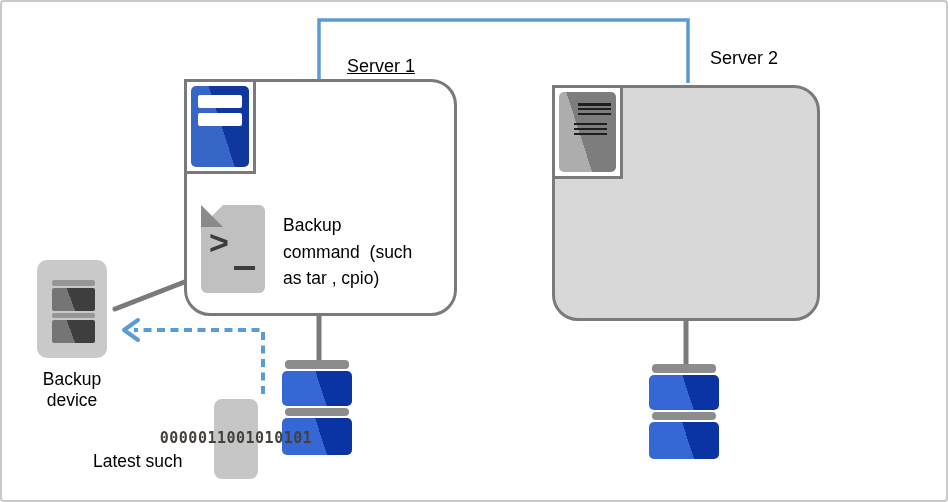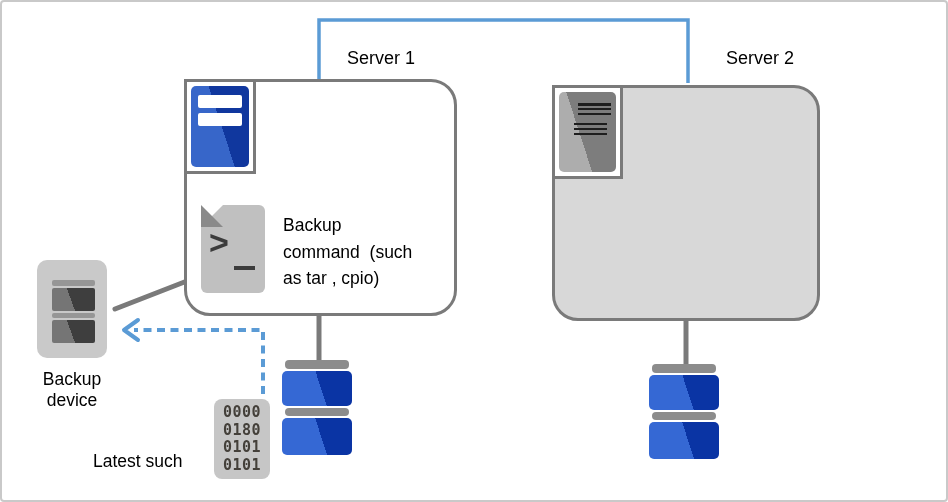--- a/index.html
+++ b/index.html
@@ -6,22 +6,22 @@
   .canvas {
     position:relative; width:948px; height:502px;
     background:#ffffff; border:2px solid #c9c9c9; border-radius:4px;
     box-sizing:border-box; overflow:hidden;
     font-family:"Liberation Sans", sans-serif; color:#000;
   }
   svg.lines { position:absolute; left:0; top:0; width:948px; height:502px; pointer-events:none; }
 
   
   .lbl { position:absolute; font-size:18px; color:#000; white-space:nowrap; }
-  .server1-label { left:345px; top:46px; }
-  .server2-label { left:708px; top:46px;margin-left:16px; }
+  .server1-label { left:345px; top:54px;text-decoration:underline; }
+  .server2-label { left:708px; top:46px; }
 
   
   .server-box { position:absolute; box-sizing:border-box; border:3px solid #7a7a7a; border-radius:0 26px 26px 26px; z-index:1; }
   .server1-box { left:182px; top:77px; width:273px; height:237px; background:#ffffff; }
   .server2-box { left:550px; top:83px; width:268px; height:236px; background:#d8d8d8; }
 
   
   .icon-frame { position:absolute; box-sizing:border-box; background:#ffffff; border:3px solid #7a7a7a; z-index:2; }
   .s1-frame { left:182px; top:77px; width:72px; height:95px; }
   .s2-frame { left:550px; top:83px; width:71px; height:94px; }
@@ -63,23 +63,23 @@
   .bdev .tbar { position:absolute; left:15px; width:43px; background:#969696; border-radius:2px; }
   .bdev .tbar.t1 { top:20px; height:6px; } .bdev .tbar.t2 { top:53px; height:5px; }
   .bdev .slot { position:absolute; left:15px; width:43px; height:23px; border-radius:2px;
                 background:linear-gradient(70deg,#757575 45%,#3e3e3e 45%); }
   .bdev .slot.s1 { top:28px; } .bdev .slot.s2 { top:60px; }
   .bdev-label { position:absolute; left:15px; top:367px; width:110px; text-align:center;
                 font-size:17.5px; line-height:21px; }
 
   
   .latest-label { position:absolute; left:91px; top:449px; font-size:17.5px; }
-  .bin { position:absolute; left:212px; top:397px; width:56px; height:80px;
+  .bin { position:absolute; left:212px; top:397px; width:44px; height:80px;
          background:#c6c6c6; border-radius:8px; z-index:2;
-         display:flex; flex-direction:column; justify-content:center; align-items:center; }
+         display:flex; flex-direction:row; justify-content:center; align-items:center; }
   .bin .row { font-family:"DejaVu Sans Mono", monospace; font-weight:bold; font-size:15px;
               line-height:17.5px; color:#44403a; letter-spacing:0.5px; }
 </style>
 </head>
 <body>
 
 <div class="canvas">
 
   <svg class="lines" viewBox="0 0 948 502">
 
@@ -139,18 +139,18 @@
     <div class="slot s1"></div>
     <div class="tbar t2"></div>
     <div class="slot s2"></div>
   </div>
   <div class="bdev-label" style="white-space:pre">Backup
 device</div>
 
   <div class="latest-label">Latest such</div>
   <div class="bin">
     <div class="row">0000</div>
-    <div class="row">0180</div>
+    <div class="row">0110</div>
     <div class="row">0101</div>
     <div class="row">0101</div>
   </div>
 
 </div>
 
 </body></html>

